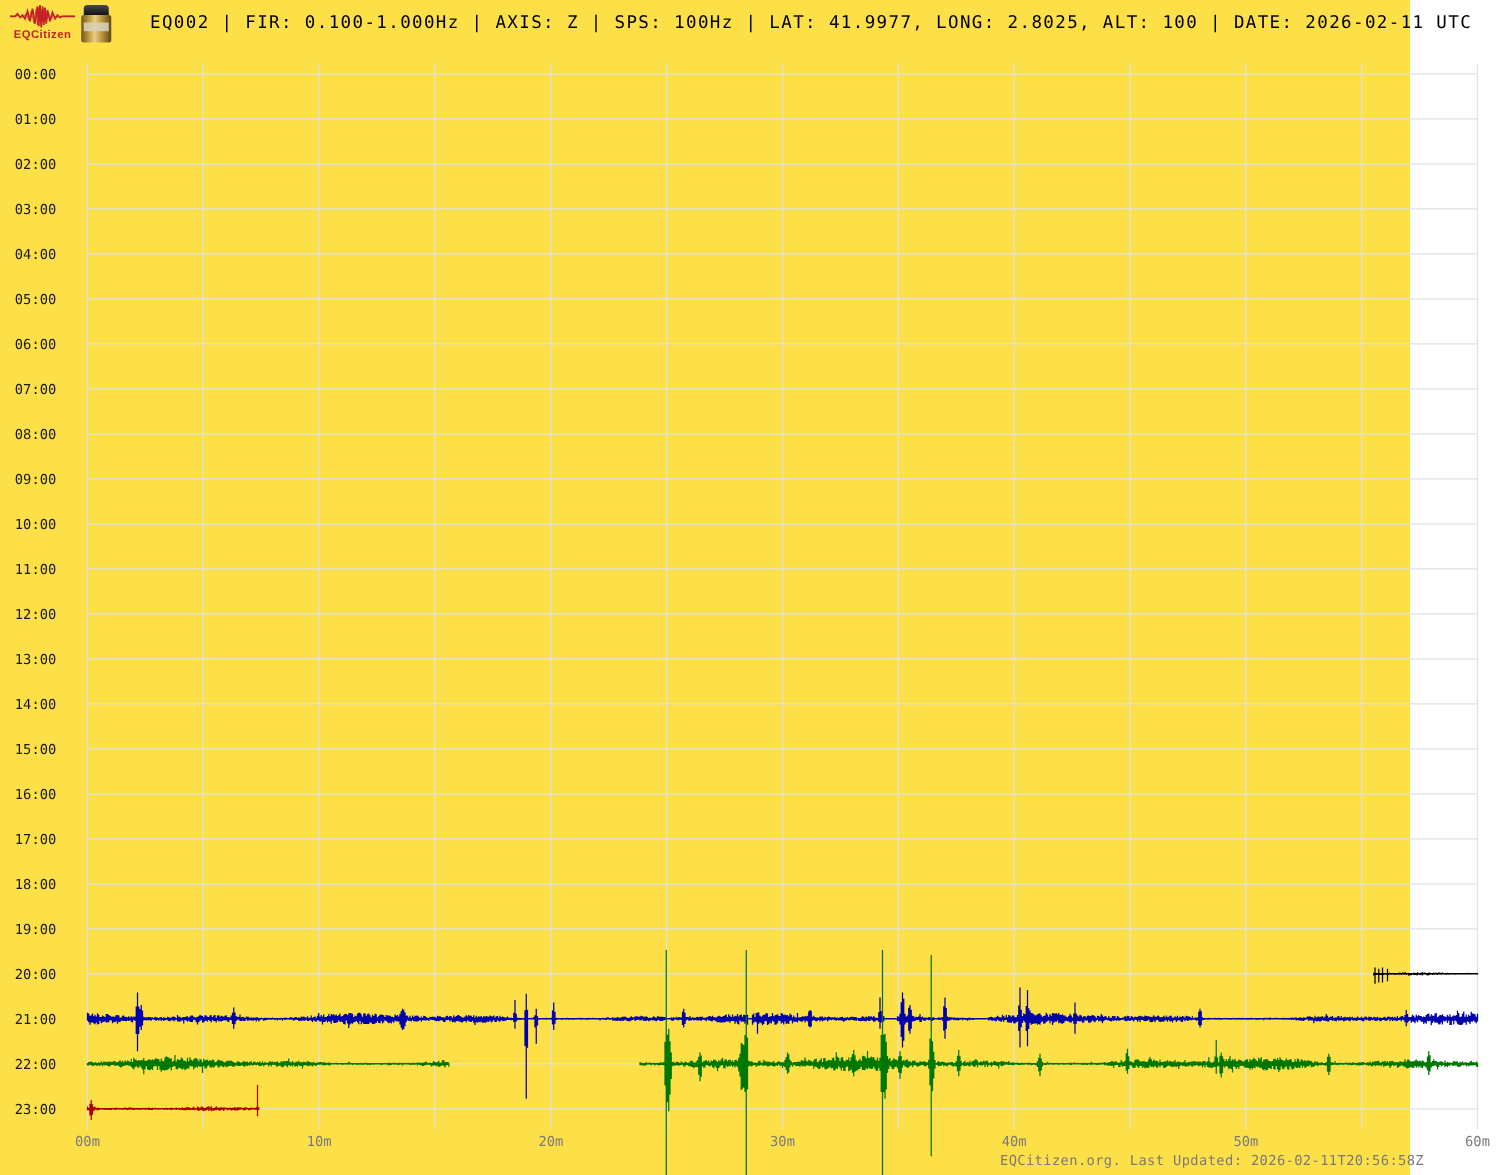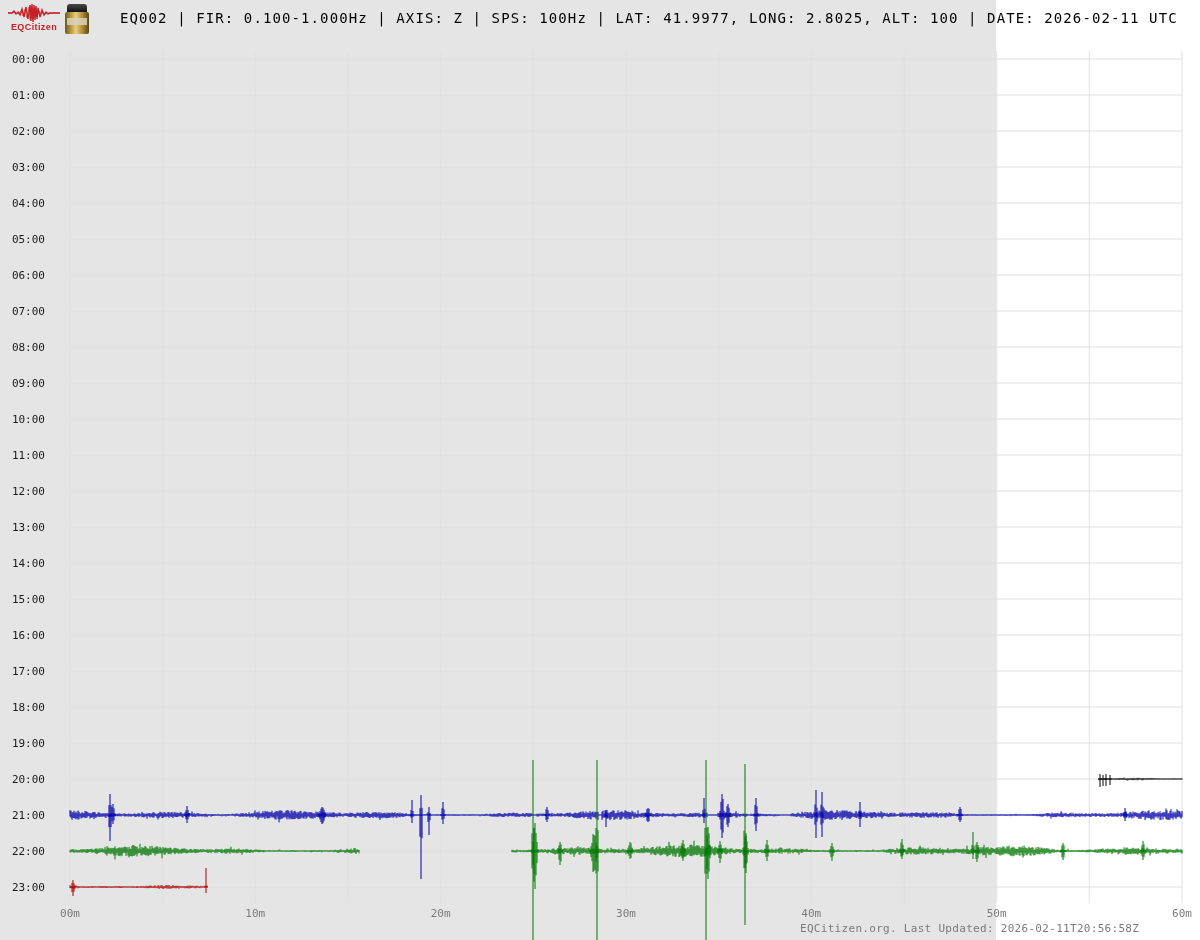--- a/index.html
+++ b/index.html
@@ -1,17 +1,17 @@
 <!DOCTYPE html>
 <html><head>
 <meta charset="utf-8">
 <style>
   html,body{margin:0;padding:0;background:#ffffff;}
   body{width:1200px;height:940px;overflow:hidden;font-family:"DejaVu Sans Mono","Liberation Mono",monospace;}
-  .page{position:relative;width:996px;height:940px;background:#e5e5e5;}
+  .page{position:relative;width:1128px;height:940px;background:#fde047;}
   header{position:absolute;left:0;top:0;width:1200px;height:40px;}
   .logo{position:absolute;left:6px;top:3px;width:56px;height:34px;text-align:center;}
   .logo svg{display:block;margin:0 auto;}
   .logo-text{font-family:"Liberation Sans","DejaVu Sans",sans-serif;font-size:9px;font-weight:bold;color:#c42127;letter-spacing:.4px;margin-top:-1px;}
   .device{position:absolute;left:64px;top:4px;width:26px;height:31px;}
   .device .cap{position:absolute;top:0;left:3px;width:20px;height:9px;background:linear-gradient(#474747,#0d0d0d);border-radius:3px 3px 1px 1px;}
   .device .dbody{position:absolute;top:8px;left:1px;width:24px;height:22px;border-radius:2px;
     background:linear-gradient(90deg,#6e5620,#c9a64b 30%,#e6cf86 45%,#b8913a 70%,#5c4718);}
   .device .dlabel{position:absolute;top:14px;left:3px;width:20px;height:7px;background:#d8d2bc;opacity:.85;}
   .title{position:absolute;left:120px;top:10px;font-size:14px;letter-spacing:1.1px;color:#000;white-space:nowrap;}

